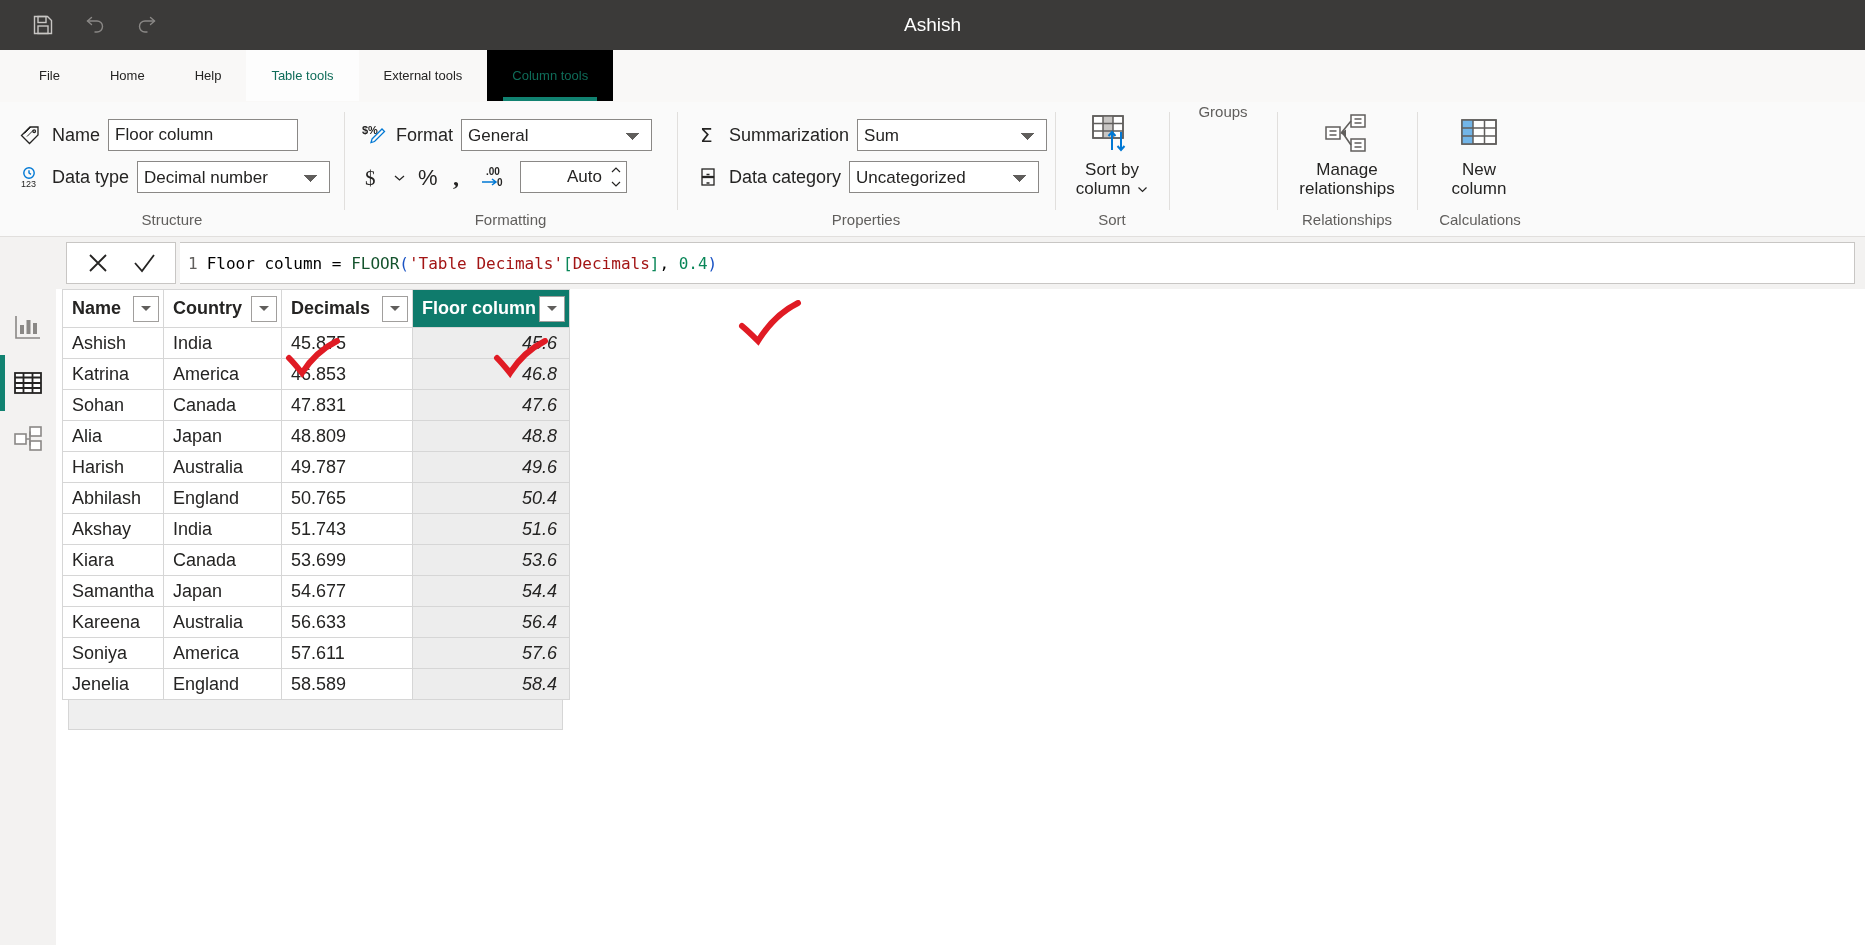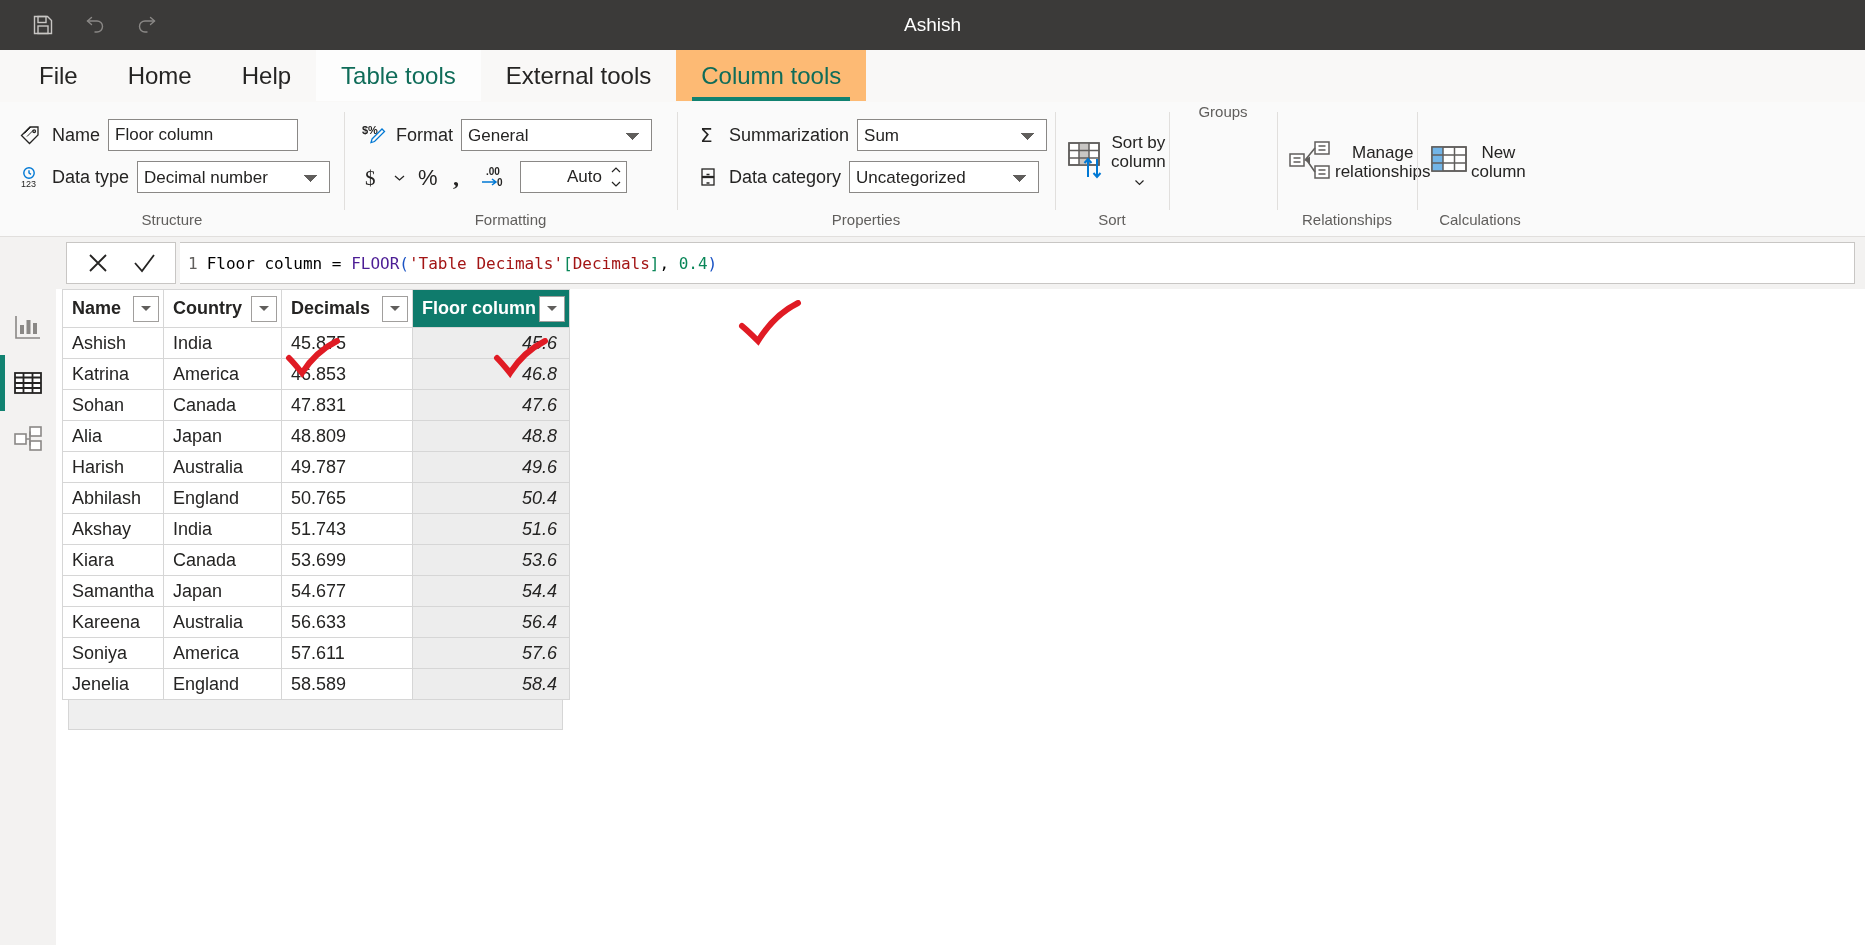--- a/index.html
+++ b/index.html
@@ -23,25 +23,25 @@
   }
 
   
   .ribbon-tabs {
     height: 52px; background: #f9f8f7;
     display: flex; align-items: stretch; padding-left: 14px;
     border-bottom: 1px solid #f9f8f7;
   }
   .rtab {
     padding: 0 25px; display: flex; align-items: center;
-    font-size: 24px; color: #252423; cursor: pointer;
+    font-size: 13px; color: #252423; cursor: pointer;
     position: relative;
   }
   .rtab.contextual { color: #0f6c59; background: #fdfdfd; }
-  .rtab.active { color: #0f6c59; background: #fdba74; font-weight: normal; }
+  .rtab.active { color: #0f6c59; background: #000000; font-weight: normal; }
   .rtab.active::after {
     content: ""; position: absolute; left: 16px; right: 16px; bottom: 0;
     height: 4px; background: #118271;
   }
 
   
   .ribbon {
     height: 135px; background: #fafafa;
     display: flex; align-items: stretch;
     border-bottom: 1px solid #e1dfdd;
@@ -73,42 +73,42 @@
     background-size: 7px 7px, 7px 7px;
     background-position: calc(100% - 18px) 13px, calc(100% - 12px) 13px;
     background-repeat: no-repeat; padding-right: 17px; cursor: pointer; }
 
   .spinner-wrap { position: relative; display: inline-flex; }
   .spinner-arrows { position: absolute; right: 5px; top: 2px; bottom: 2px;
     display: flex; flex-direction: column; justify-content: space-around; align-items: center; }
   .fmt-ico { cursor: pointer; display: flex; align-items: center; justify-content: center; }
 
   .bigbtn {
-    width: 104px; display: flex; flex-direction: row;
+    width: 104px; display: flex; flex-direction: column;
     align-items: center; justify-content: flex-start; padding-top: 8px;
     cursor: pointer; height: 100%;
   }
   .bigbtn-ico { height: 46px; display: flex; align-items: center; justify-content: center; }
   .bigbtn-txt { font-size: 17px; color: #252423; text-align: center; line-height: 1.12; margin-top: 4px; }
 
   
   .fbar-area { height: 52px; background: #f3f2f1; display: flex; align-items: center; padding: 0 10px 0 66px; }
   .fbar-btns {
     display: flex; align-items: center; gap: 4px; height: 42px;
     border: 1px solid #c8c6c4; background: #fff; padding: 0 10px; margin-right: 4px;
   }
   .fbar-btn { width: 42px; height: 40px; display: flex; align-items: center; justify-content: center; cursor: pointer; }
   .fbar-input {
     flex: 1; height: 42px; border: 1px solid #c8c6c4; border-left: none; background: #fff;
     display: flex; align-items: center; font-family: "DejaVu Sans Mono", monospace;
     font-size: 16px; padding-left: 8px; white-space: pre; overflow: hidden;
   }
   .ln { color: #605e5c; margin-right: 9px; }
   .tok-plain { color: #000; }
-  .tok-fn { color: #4c1d95; }
+  .tok-fn { color: #14532d; }
   .tok-str { color: #a31515; }
   .tok-num { color: #098658; }
   .tok-paren { color: #1a53c4; }
   .tok-brk { color: #098658; }
 
   
   .main { display: flex; height: 706px; }
   .leftnav { width: 56px; background: #f3f2f1; display: flex; flex-direction: column; align-items: center; padding-top: 10px; }
   .nav-item { width: 56px; height: 56px; display: flex; align-items: center; justify-content: center; cursor: pointer; position: relative; }
   .nav-item.active::before { content:""; position:absolute; left:0; top:0; bottom:0; width:5px; background:#118271; }

